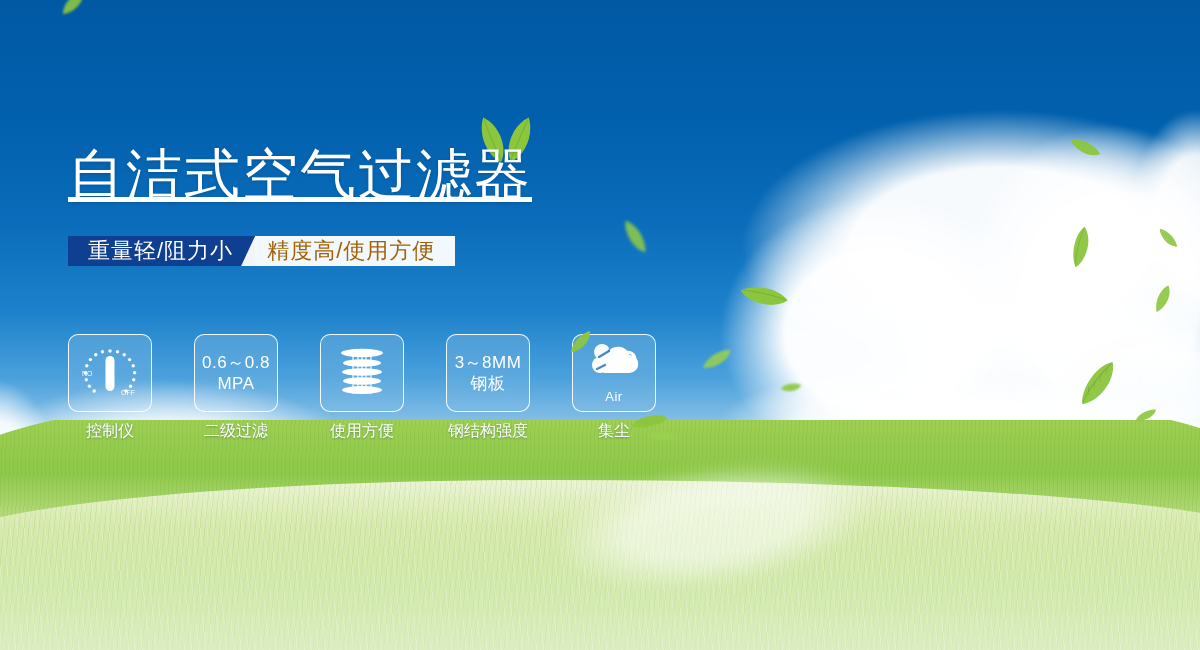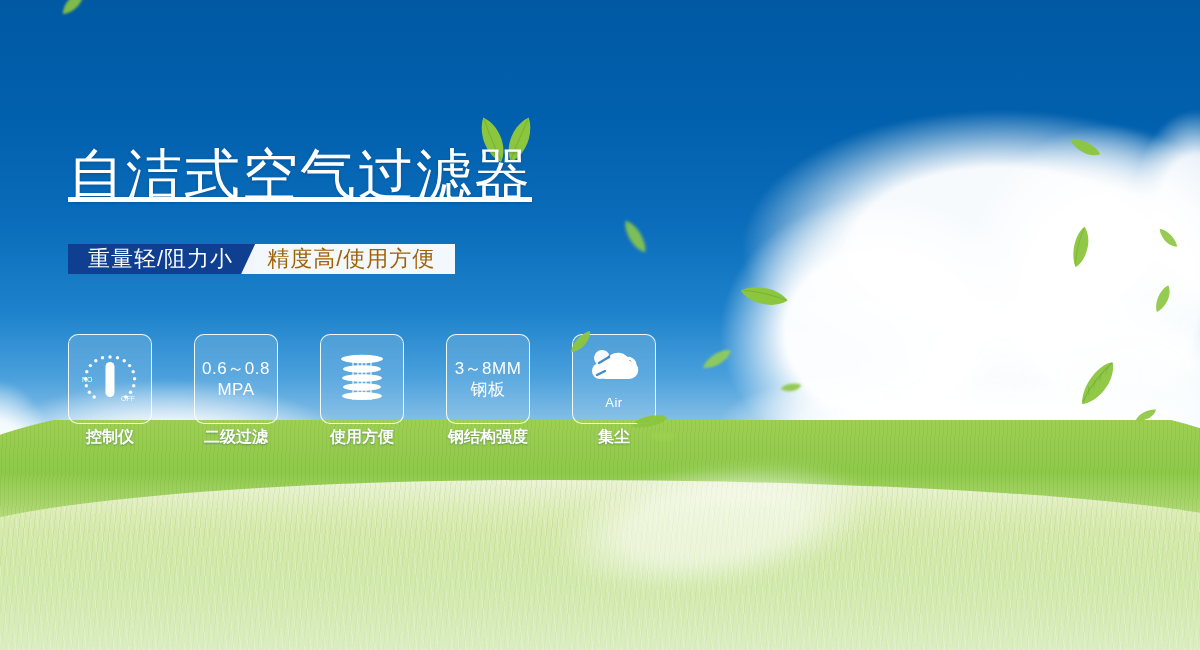--- a/index.html
+++ b/index.html
@@ -125,48 +125,48 @@
   
   #title{
     position:absolute;left:68px;top:143px;
     font-size:56px;line-height:64px;letter-spacing:2px;
     color:#ffffff;font-weight:300;white-space:nowrap;
     text-shadow:0 1px 3px rgba(0,30,70,.25);
     text-decoration:underline;
   }
   #sprout{position:absolute;left:466px;top:108px;width:80px;height:60px;}
 
-  #subbar{position:absolute;left:68px;top:236px;height:46px;display:flex;align-items:center;}
+  #subbar{position:absolute;left:68px;top:236px;height:46px;display:flex;align-items:flex-start;}
   #subbar-left{
     background:#0e3f91;color:#ffffff;
     font-size:22px;letter-spacing:1px;
     display:flex;align-items:center;padding:0 22px 0 20px;white-space:nowrap;
   }
   #subbar-right{
     background:rgba(255,255,255,.95);color:#a16207;
     font-size:22px;letter-spacing:1px;
     display:flex;align-items:center;padding:0 20px 0 26px;white-space:nowrap;
     clip-path:polygon(14px 0, 100% 0, 100% 100%, 0 100%);
     margin-left:-14px;
   }
 
   
   #features{position:absolute;left:68px;top:334px;display:flex;gap:42px;}
   .feature{width:84px;display:flex;flex-direction:column;align-items:center;}
   .fbox{
-    width:84px;height:90px;box-sizing:border-box;
+    width:84px;height:78px;box-sizing:border-box;
     border:1.5px solid rgba(255,255,255,.92);border-radius:10px;
     background:linear-gradient(to bottom, rgba(255,255,255,.16), rgba(255,255,255,.05));
     display:flex;flex-direction:column;align-items:center;justify-content:center;
     color:#ffffff;text-align:center;
   }
   .ftext{font-size:17px;line-height:21px;letter-spacing:.5px;white-space:nowrap;font-weight:300;}
   .flabel{
-    margin-top:3px;color:#ffffff;font-size:16px;white-space:nowrap;
-    text-shadow:0 1px 2px rgba(0,40,90,.35);font-weight:700;
+    margin-top:9px;color:#ffffff;font-size:16px;white-space:nowrap;
+    text-shadow:0 1px 2px rgba(0,40,90,.35);font-weight:400;
   }
   .fbox svg{display:block;}
   .air-text{font-size:13px;color:#fff;margin-top:8px;letter-spacing:.5px;}
 </style>
 </head>
 <body>
 
 <div id="banner">
 
   <div id="cloud-right"></div>

